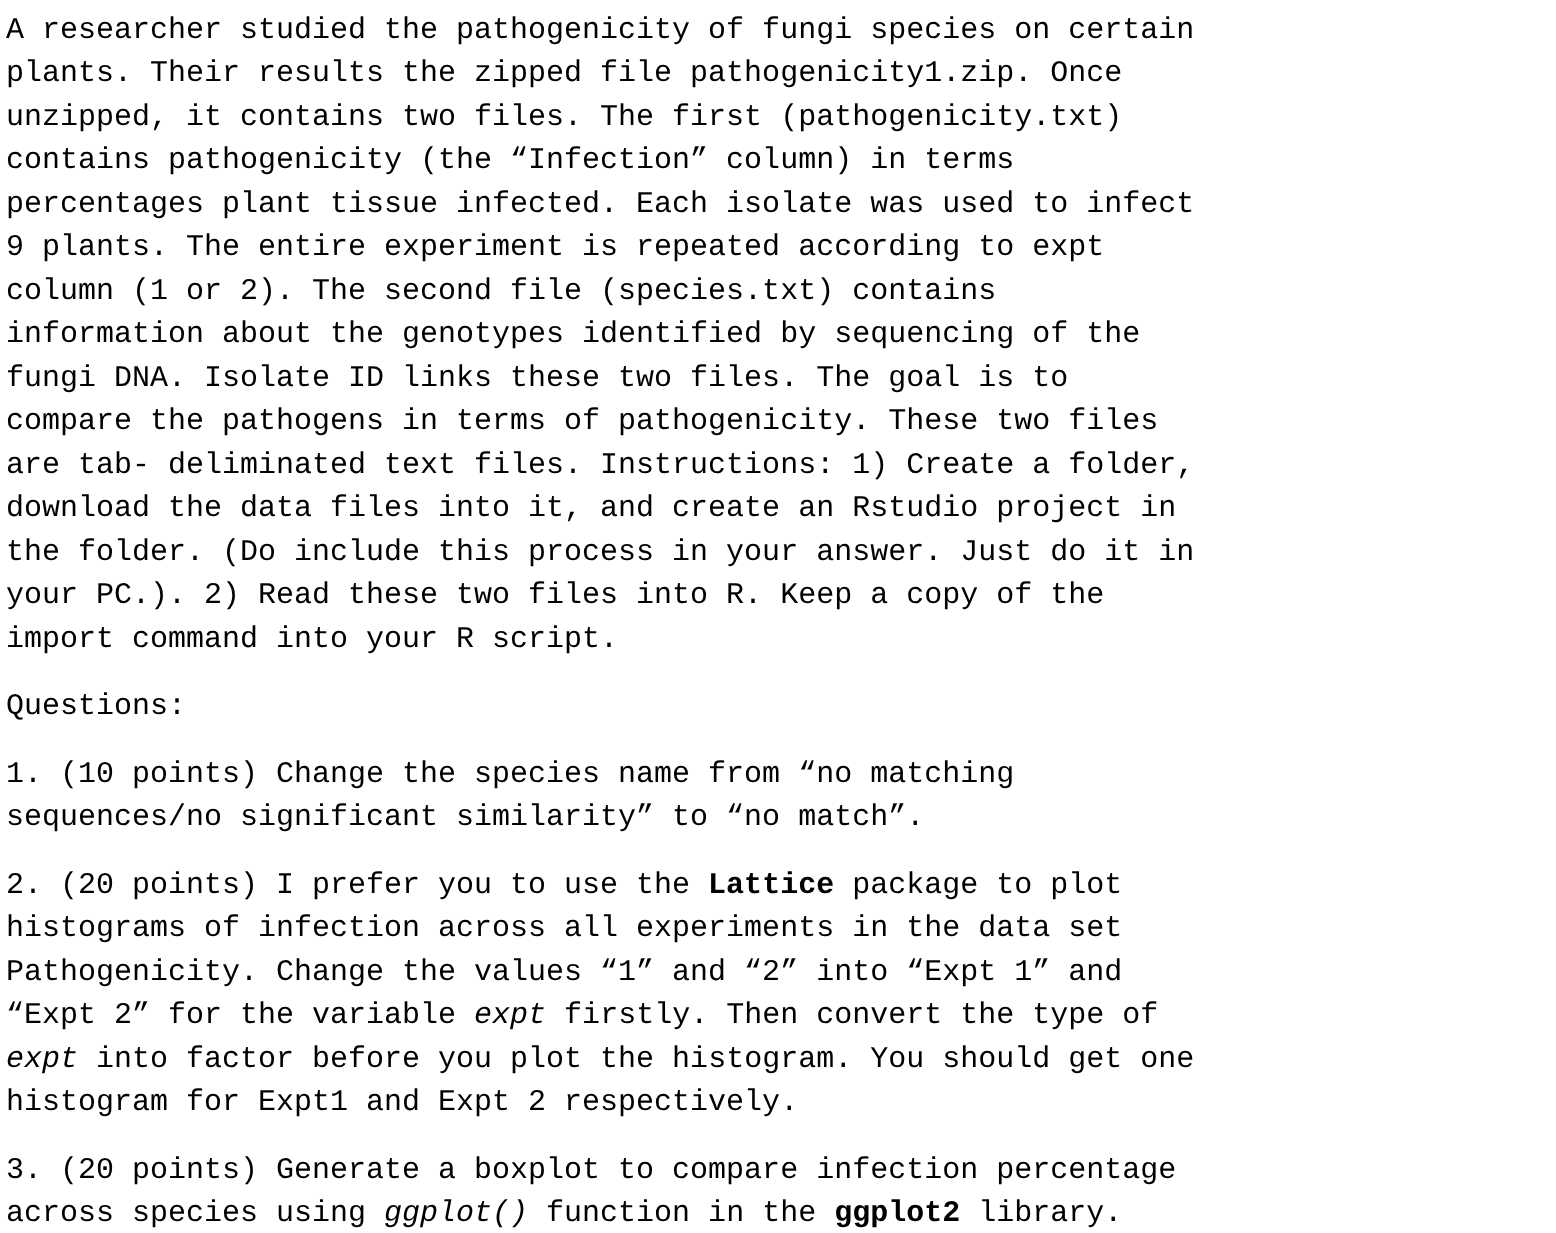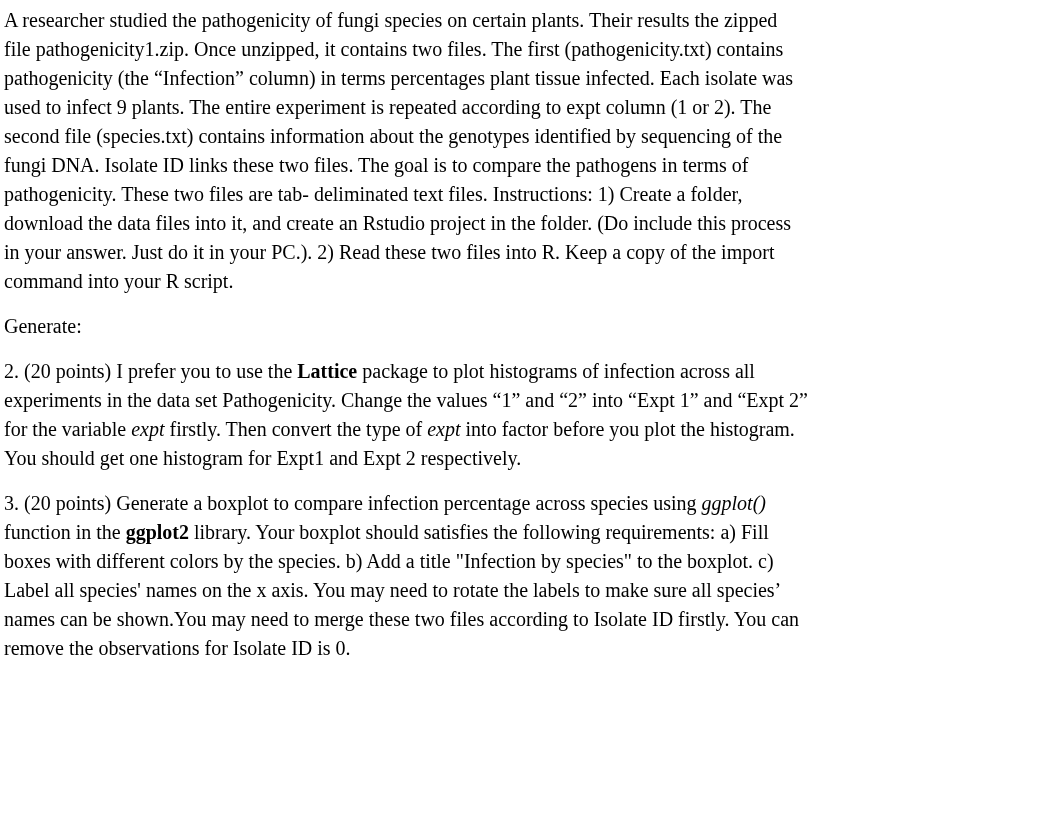--- a/index.html
+++ b/index.html
@@ -14,37 +14,39 @@
     font-family: "Liberation Serif", serif;
     font-size: 20px;
     line-height: 29px;
     color: #000000;
   }
   .page {
     box-sizing: border-box;
     width: 822px;
     height: 822px;
     padding: 6px 14px 6px 4px;
+    font-family: Liberation Mono, monospace;
   }
   .para {
     margin: 0 0 16px 0;
   }
   .para:last-child {
     margin-bottom: 12px;
   }
   .bold { font-weight: bold; }
   .italic { font-style: italic; }
 </style>
 </head>
 <body>
 
 <div class="page">
 
   <p class="para"><span>A researcher studied the pathogenicity of fungi species on certain plants. Their results the zipped file pathogenicity1.zip. Once unzipped, it contains two files. The first (pathogenicity.txt) contains pathogenicity (the “Infection” column) in terms percentages plant tissue infected. Each isolate was used to infect 9 plants. The entire experiment is repeated according to expt column (1 or 2). The second file (species.txt) contains information about the genotypes identified by sequencing of the fungi DNA. Isolate ID links these two files. The goal is to compare the pathogens in terms of pathogenicity.  These two files are tab- deliminated text files. Instructions: 1) Create a folder, download the data files into it, and create an Rstudio project in the folder. (Do include this process in your answer. Just do it in your PC.). 2)  Read these two files into R. Keep a copy of the import command into your R script.</span></p>
 
-  <p class="para"><span>Generate:</span></p>
+  <p class="para"><span>Questions:</span></p>
 
+  <p class="para"><span>1. (10 points) Change the species name from “no matching sequences/no significant similarity” to “no match”.</span></p>
 
   <p class="para"><span>2. (20 points) I prefer you to use the </span><span class="bold">Lattice</span><span> package to plot histograms of infection across all experiments in the data set Pathogenicity. Change the values “1” and “2” into “Expt 1” and “Expt 2” for the variable </span><span class="italic">expt</span><span> firstly. Then convert the type of </span><span class="italic">expt</span><span> into factor before you plot the histogram. You should get one histogram for Expt1 and Expt 2 respectively.</span></p>
 
   <p class="para"><span>3. (20 points) Generate a boxplot to compare infection percentage across species using </span><span class="italic">ggplot()</span><span> function in the </span><span class="bold">ggplot2</span><span> library. Your boxplot should satisfies the following requirements: a) Fill boxes with different colors by the species. b) Add a title "Infection by species" to the boxplot. c) Label all species' names on the x axis. You may need to rotate the labels to make sure all species’ names can be shown.You may need to merge these two files according to Isolate ID firstly. You can remove the observations for Isolate ID is 0.</span></p>
 
 </div>
 
 </body></html>

